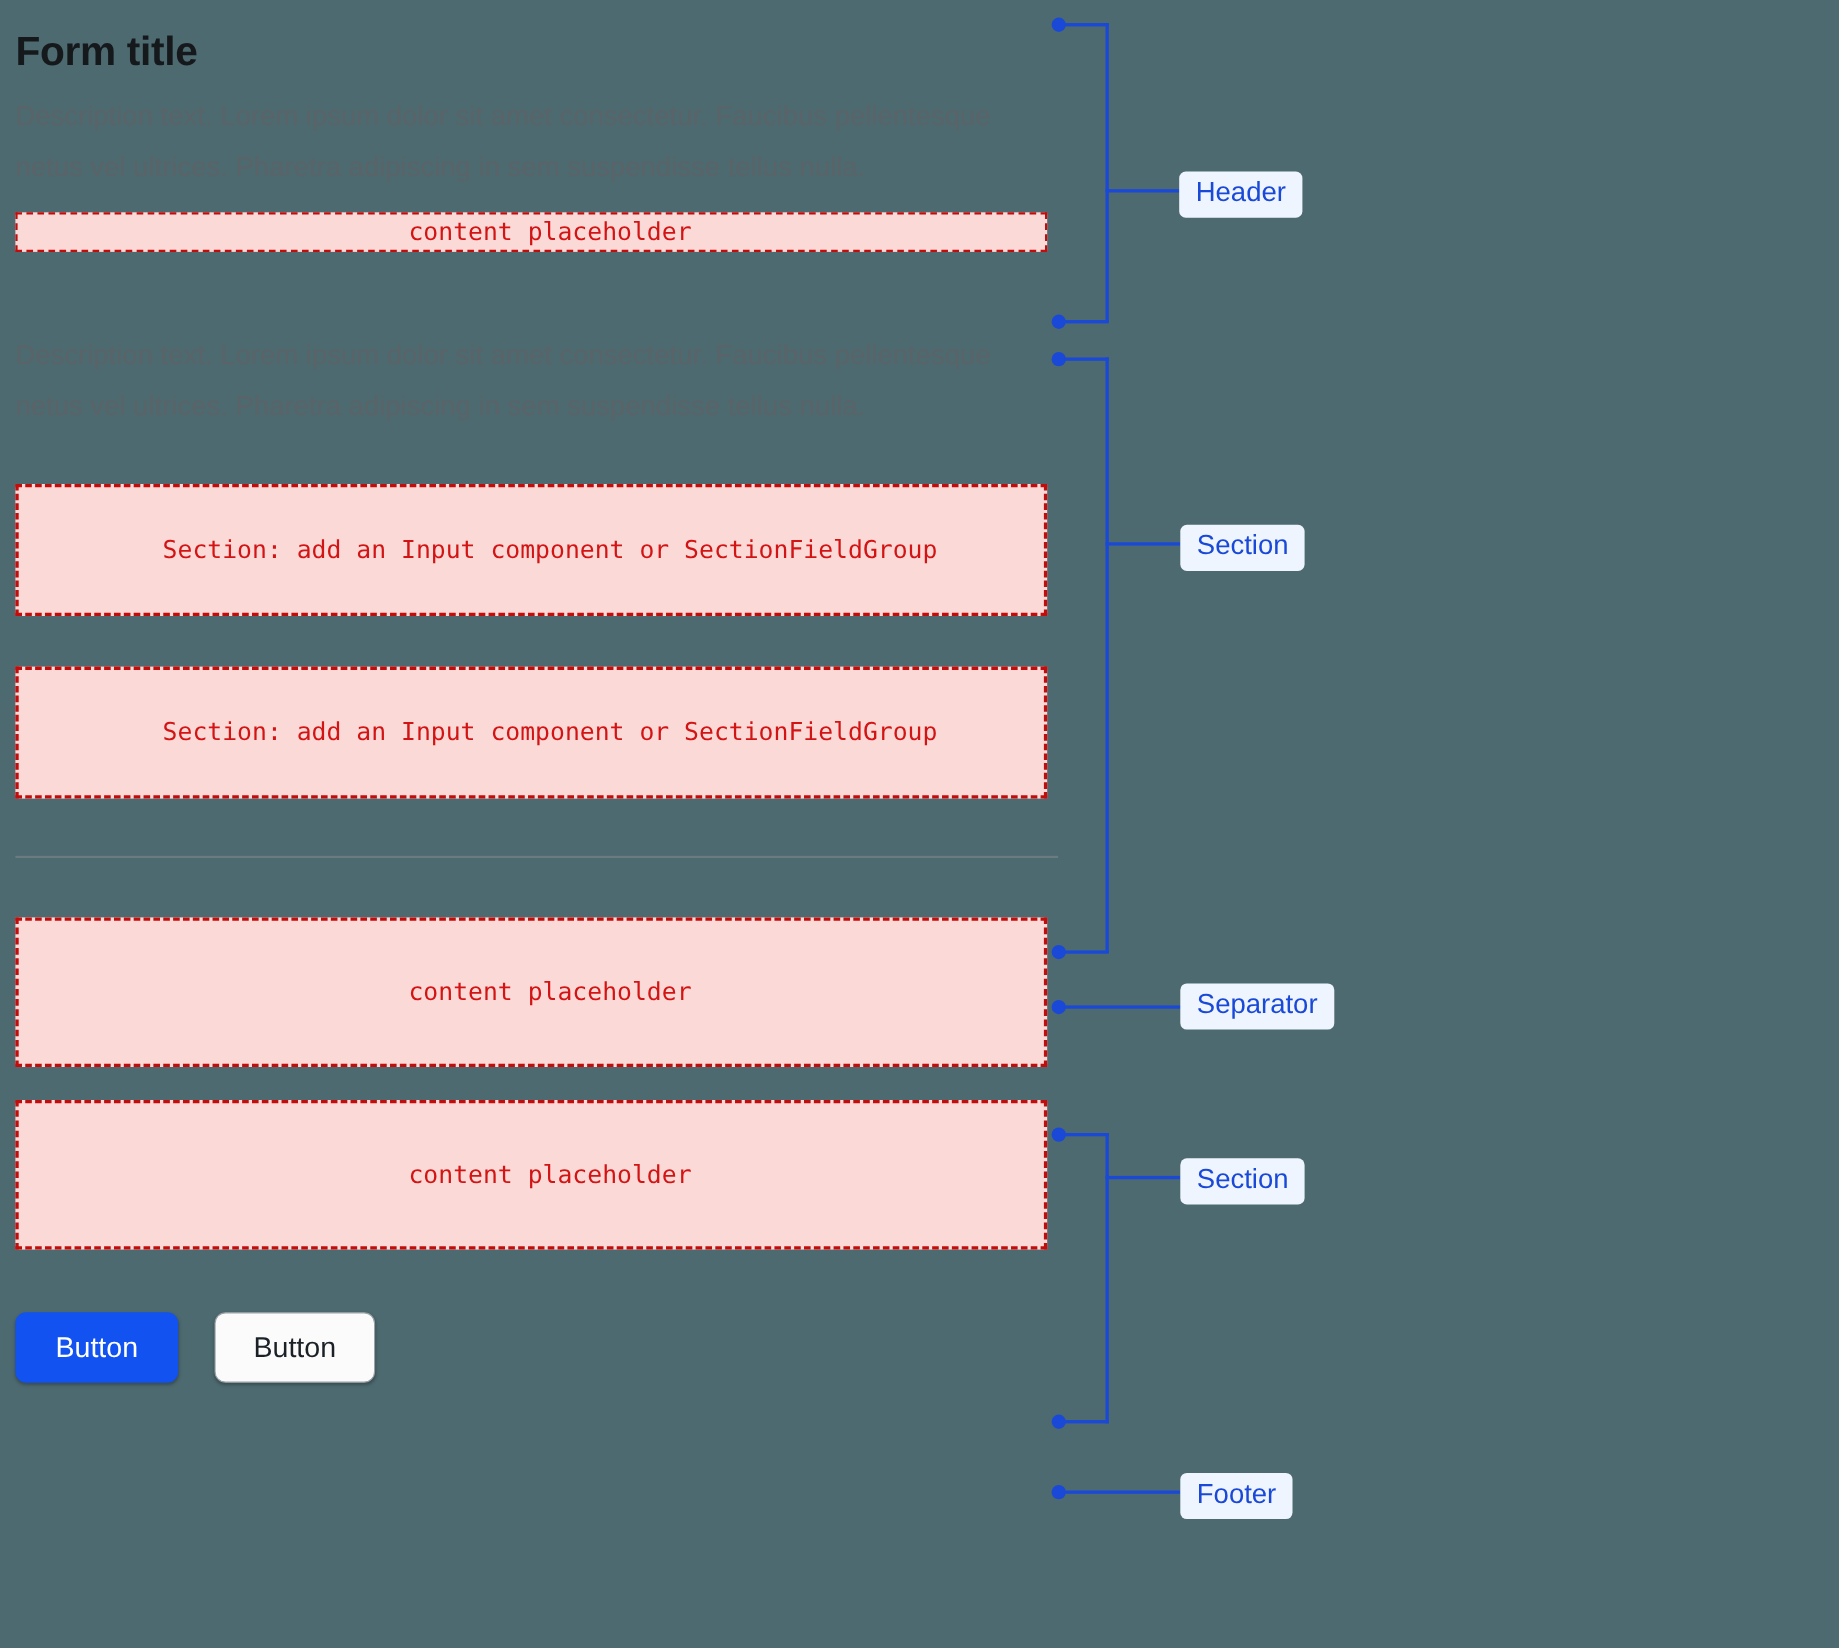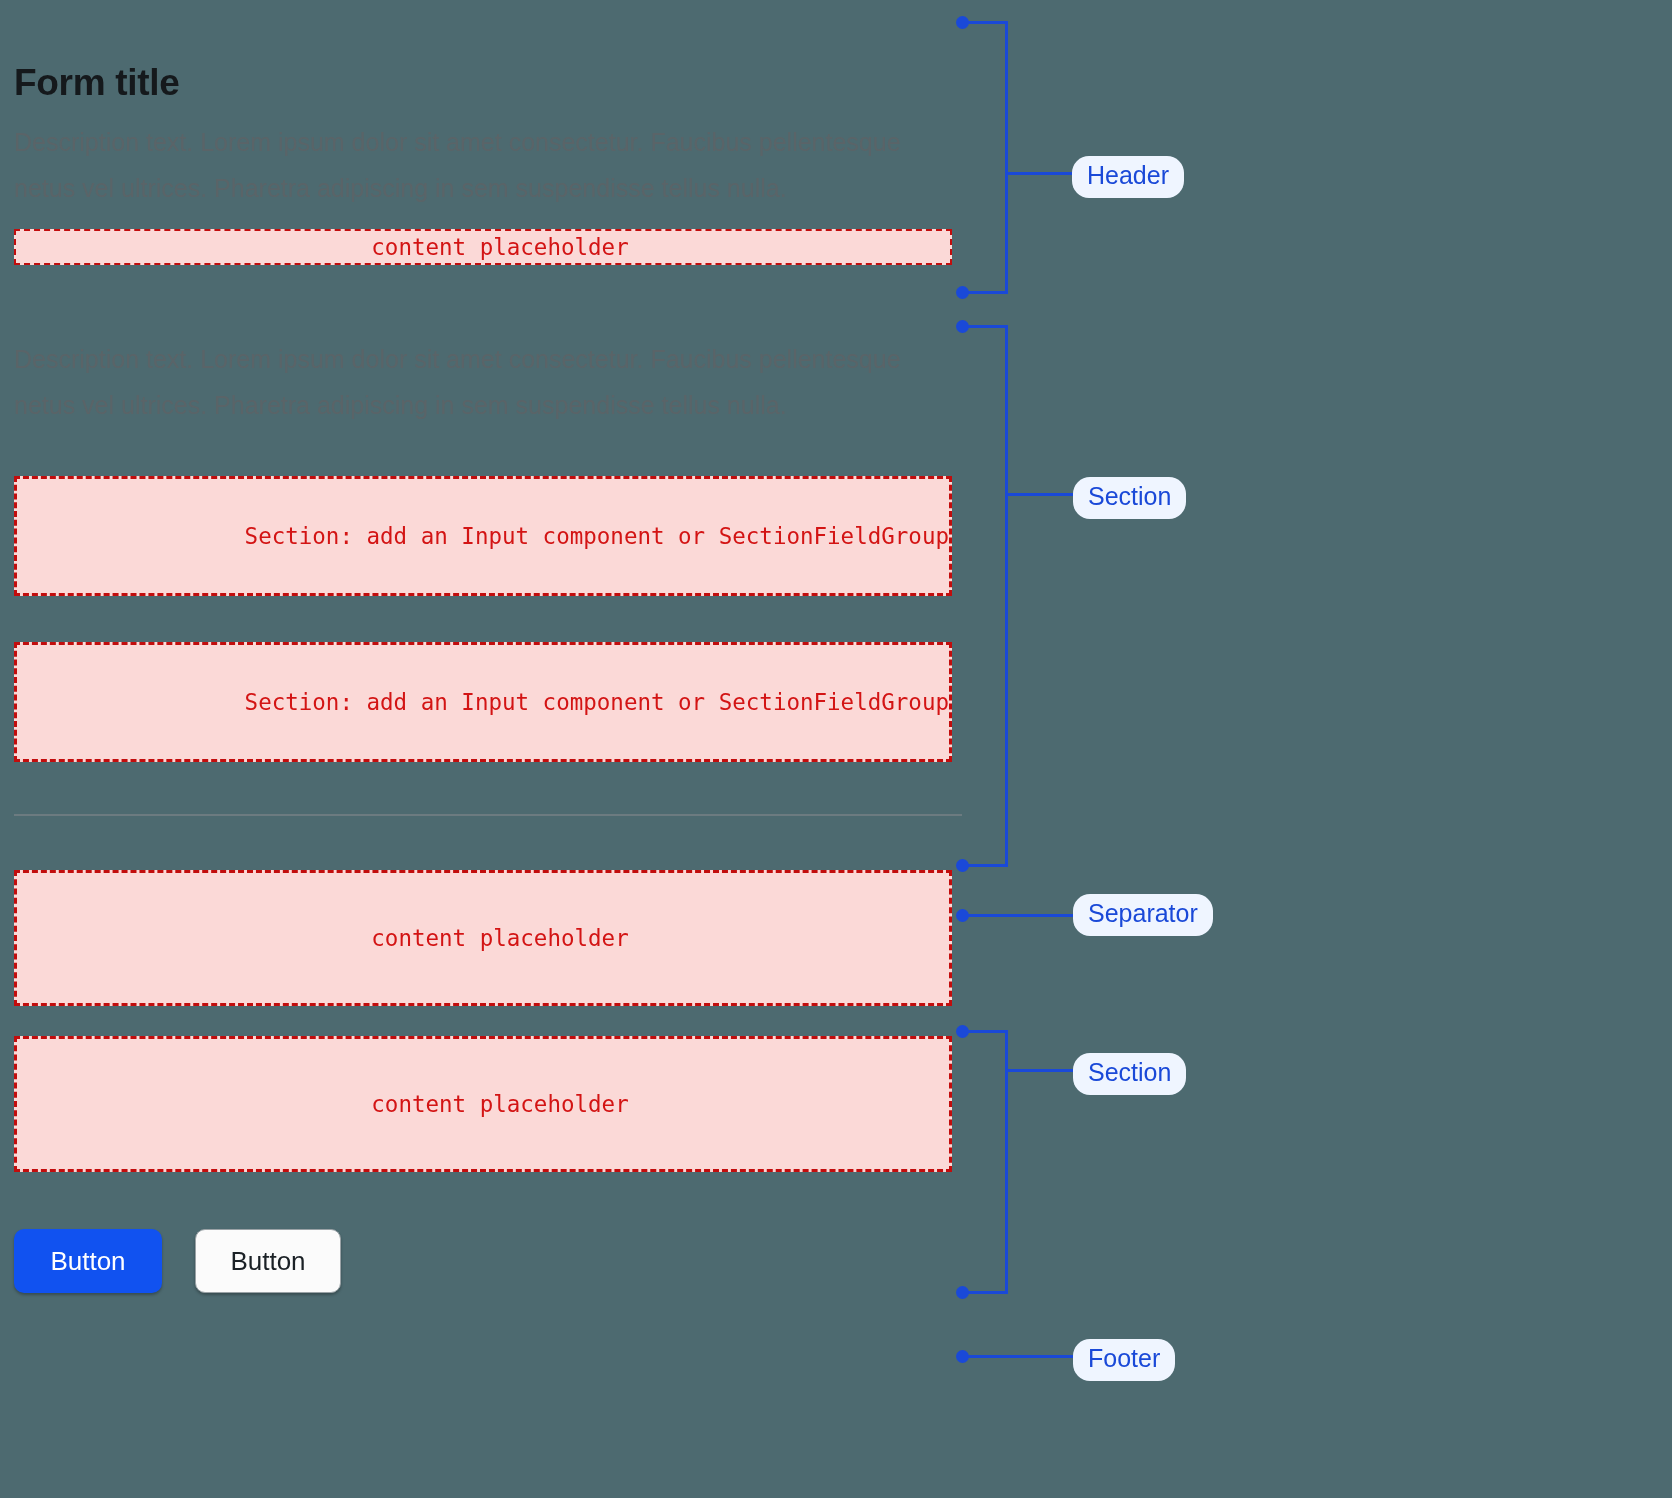--- a/index.html
+++ b/index.html
@@ -19,21 +19,20 @@
     width: 1672px;
     height: 1498px;
   }
 
   
   .content-col {
     position: absolute;
     left: 14px;
     top: 0;
     width: 938px;
-    margin-top: 36px;
   }
 
   .form-title {
     font-size: 37px;
     font-weight: 700;
     color: #15191c;
     letter-spacing: -0.3px;
     margin: 0;
     padding-top: 24px;
     line-height: 1.25;
@@ -71,21 +70,20 @@
     width: 938px;
     padding-left: 34px;
   }
   .ph-thin {
     height: 36px;
     border-width: 2px;
     font-size: 22.5px;
   }
   .ph-tall {
     height: 120px;
-    justify-content: flex-end;
   }
   .ph-content {
     height: 136px;
   }
 
   .separator {
     width: 948px;
     height: 0;
     border-top: 2px solid #6c7b80;
   }
@@ -152,21 +150,21 @@
     width: 3px;
     background: #1a49d8;
   }
 
   .pill {
     position: absolute;
     background: #eff5ff;
     color: #1a49d8;
     font-size: 25px;
     font-family: "Liberation Sans", sans-serif;
-    border-radius: 17px;
+    border-radius: 6px;
     padding: 5px 15px 7px 15px;
     line-height: 1.18;
     white-space: nowrap;
   }
 </style>
 </head>
 <body>
 
 <div id="page">
 

